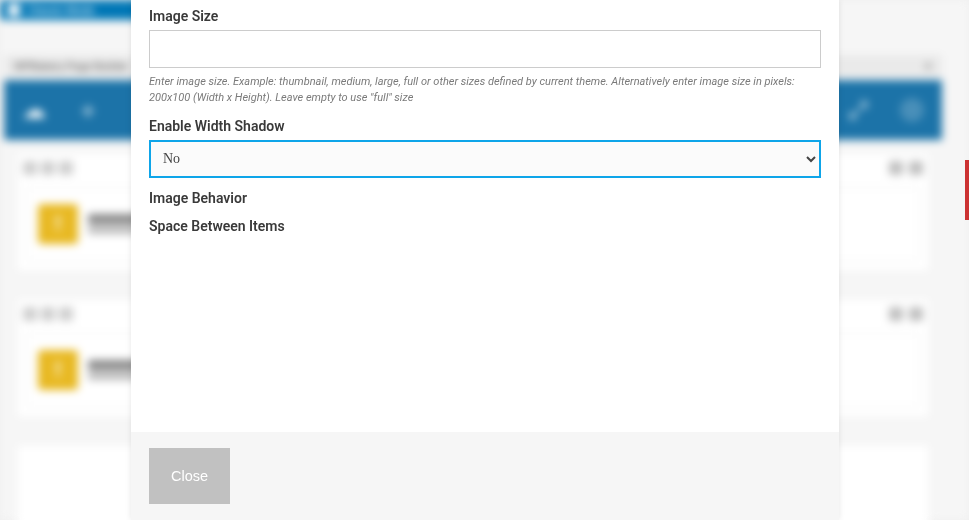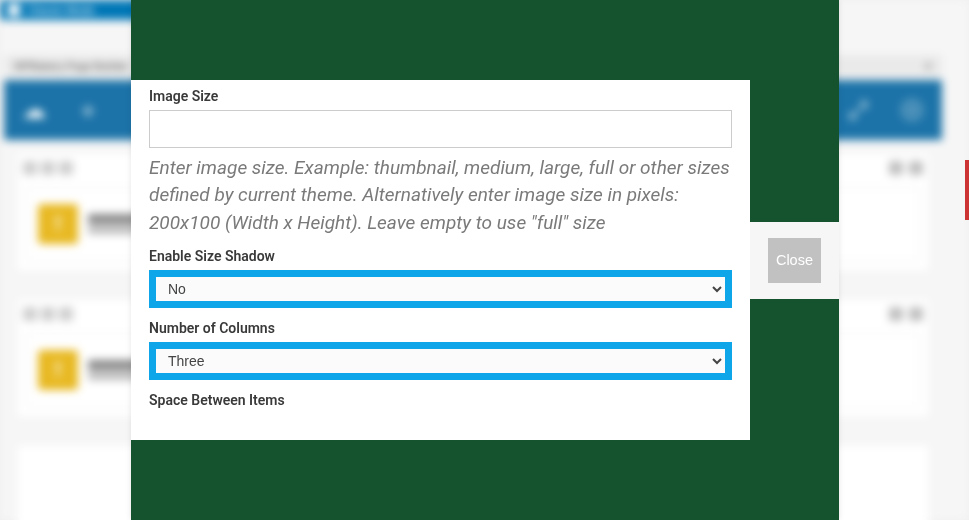--- a/index.html
+++ b/index.html
@@ -61,49 +61,50 @@
   }
   .bg .row .inner .ybox{width:40px;height:40px;background:#e8b923;border-radius:4px;display:flex;align-items:center;justify-content:center;color:#fff;font-weight:bold;font-size:20px;}
   .bg .row .inner .txt{display:flex;flex-direction:column;gap:2px;}
   .bg .row .inner .txt .l1{width:80px;height:10px;background:#888;border-radius:2px;}
   .bg .row .inner .txt .l2{width:50px;height:8px;background:#bbb;border-radius:2px;}
 
   
   .modal {
     position: absolute;
     left: 131px; top: 0; width: 708px; height: 520px;
-    background: #14532d;
+    background: #4d7c0f;
     box-shadow: 0 0 6px rgba(0,0,0,0.1);
-    display: flex; flex-direction: row; align-items: center;
+    display: flex; flex-direction: column;
   }
   .modal .body {
     flex: 1; padding: 8px 18px 20px 18px; background: #fff;
     overflow: hidden;
   }
   .modal .field { margin-bottom: 12px; }
   .modal .label {
     font-size: 14px; font-weight: 600; color: #3a3a3a; margin-bottom: 6px; display:block;
   }
   .modal input[type=text] {
     width: 100%; height: 38px; border: 1px solid #ccc; background: #fff;
     padding: 0 10px; font-size: 14px; color: #444;
   }
   .modal .help {
-    font-size: 19px; font-style: italic; color: #7a7a7a; line-height: 1.45; margin-top: 6px;
+    font-size: 11px; font-style: italic; color: #7a7a7a; line-height: 1.45; margin-top: 6px;
   }
   .modal select {
-    width: 100%; height: 38px; border: 7px solid #0ea5e9; background: #fbfbfb;
+    width: 100%; height: 38px; border: 2px solid #0ea5e9; background: #fbfbfb;
     padding: 0 8px; font-size: 14px; color: #444;
     appearance: auto;
+    font-family: Liberation Serif, serif;
   }
   .modal .footer {
     background: #f6f6f6; padding: 16px 18px; display: flex; gap: 12px;
   }
   .btn {
-    height: 45px; padding: 0 8px; border: none; font-size: 14.5px; cursor: pointer;
+    height: 56px; padding: 0 22px; border: none; font-size: 14.5px; cursor: pointer;
     display: inline-flex; align-items: center; justify-content: center;
   }
   .btn-close { background: #c1c1c1; color: #fff; }
   .btn-save  { background: #0b5f97; color: #fff; }
   .red-edge { position:absolute; right:0; top:160px; width:4px; height:60px; background:#c33; }
 </style>
 </head>
 <body>
 
 <div class="bg">
@@ -165,35 +166,30 @@
 <div class="modal">
   <div class="body">
 
     <div class="field">
       <label class="label">Image Size</label>
       <input type="text" value="" style="">
       <div class="help">Enter image size. Example: thumbnail, medium, large, full or other sizes defined by current theme. Alternatively enter image size in pixels: 200x100 (Width x Height). Leave empty to use "full" size</div>
     </div>
 
     <div class="field">
-      <label class="label">Enable Size Shadow</label>
+      <label class="label">Enable Width Shadow</label>
       <select>
         <option>No</option>
       </select>
     </div>
 
     <div class="field">
+      <label class="label">Image Behavior</label>
     </div>
 
-    <div class="field">
-      <label class="label">Number of Columns</label>
-      <select>
-        <option>Three</option>
-      </select>
-    </div>
 
     <div class="field">
       <label class="label">Space Between Items</label>
     </div>
 
   </div>
   <div class="footer">
     <button class="btn btn-close">Close</button>
   </div>
 </div>

